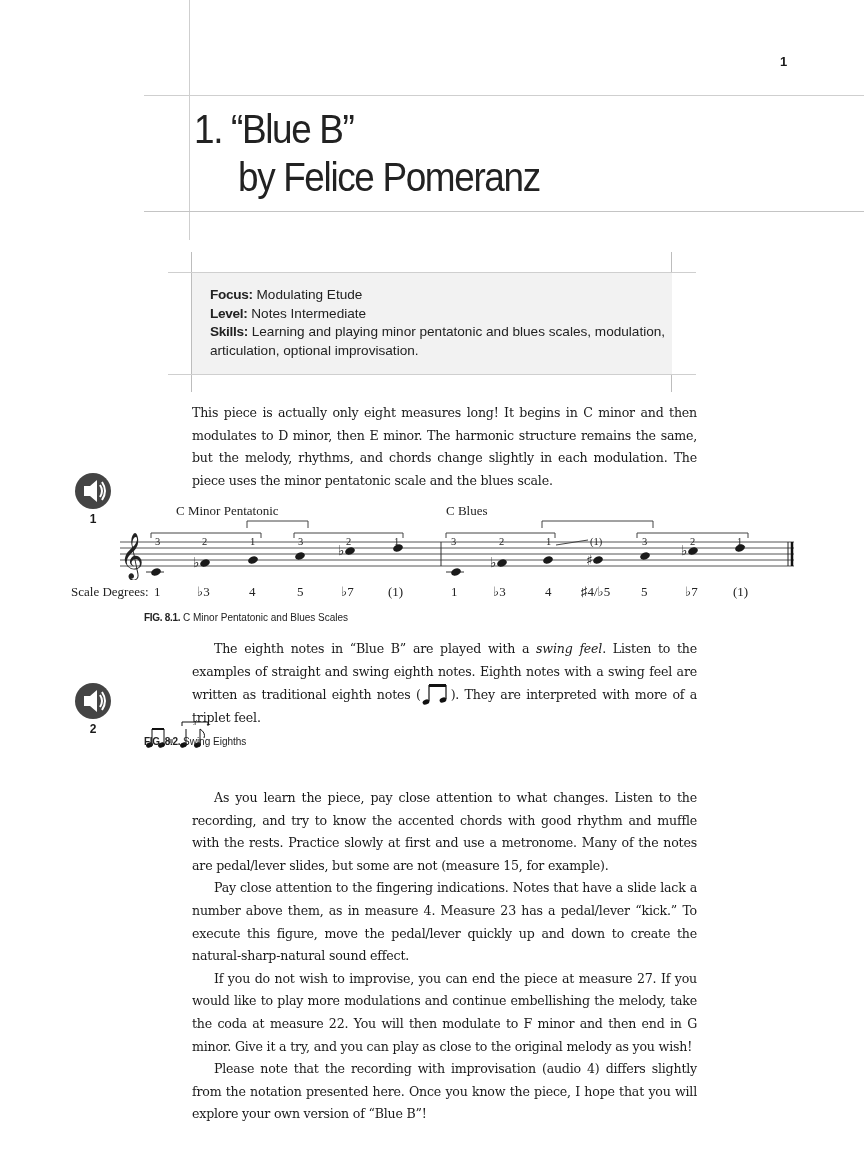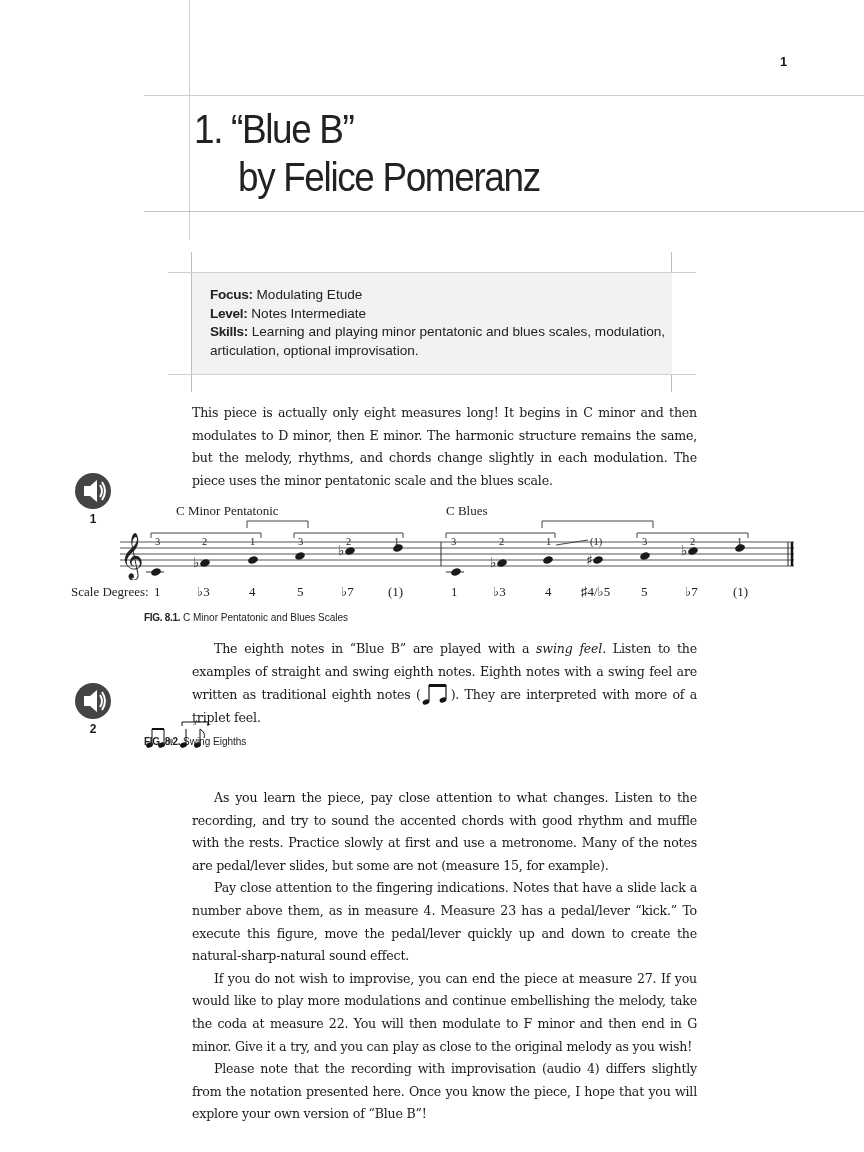--- a/index.html
+++ b/index.html
@@ -188,17 +188,17 @@
   </g>
   <text x="49" y="5" font-family="DejaVu Serif, serif" font-size="5" fill="#111">3</text>
 </svg>
 
 <div class="abs fig-caption" style="left:144px; top:736px;">
   <b>FIG. 8.2.</b>
   <span>Swing Eighths</span>
 </div>
 
 <div class="abs body-text" style="top:787px;">
-  <p class="indent">As you learn the piece, pay close attention to what changes. Listen to the recording, and try to sound the accented chords with good rhythm and muffle with the rests. Practice slowly at first and use a metronome. Many of the notes are pedal/lever slides, but some are not (measure 15, for example).</p>
+  <p class="indent">As you learn the piece, pay close attention to what changes. Listen to the recording, and try to know the accented chords with good rhythm and muffle with the rests. Practice slowly at first and use a metronome. Many of the notes are pedal/lever slides, but some are not (measure 15, for example).</p>
   <p class="indent">Pay close attention to the fingering indications. Notes that have a slide lack a number above them, as in measure 4. Measure 23 has a pedal/lever “kick.” To execute this figure, move the pedal/lever quickly up and down to create the natural-sharp-natural sound effect.</p>
   <p class="indent">If you do not wish to improvise, you can end the piece at measure 27. If you would like to play more modulations and continue embellishing the melody, take the coda at measure 22. You will then modulate to F minor and then end in G minor. Give it a try, and you can play as close to the original melody as you wish!</p>
   <p class="indent">Please note that the recording with improvisation (audio 4) differs slightly from the notation presented here. Once you know the piece, I hope that you will explore your own version of “Blue B”!</p>
 </div>
 
 </body></html>

